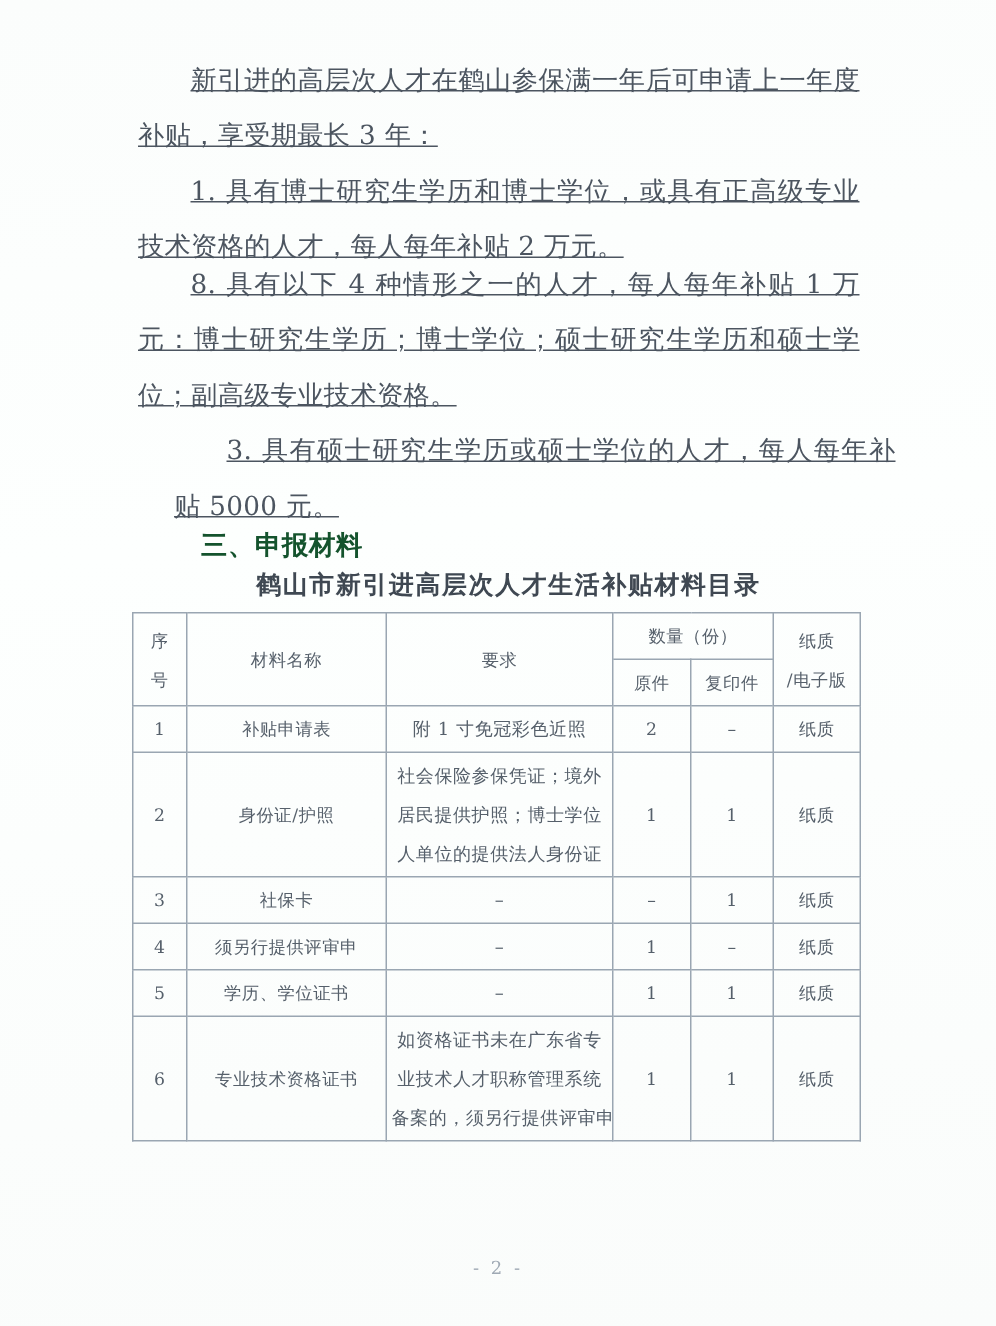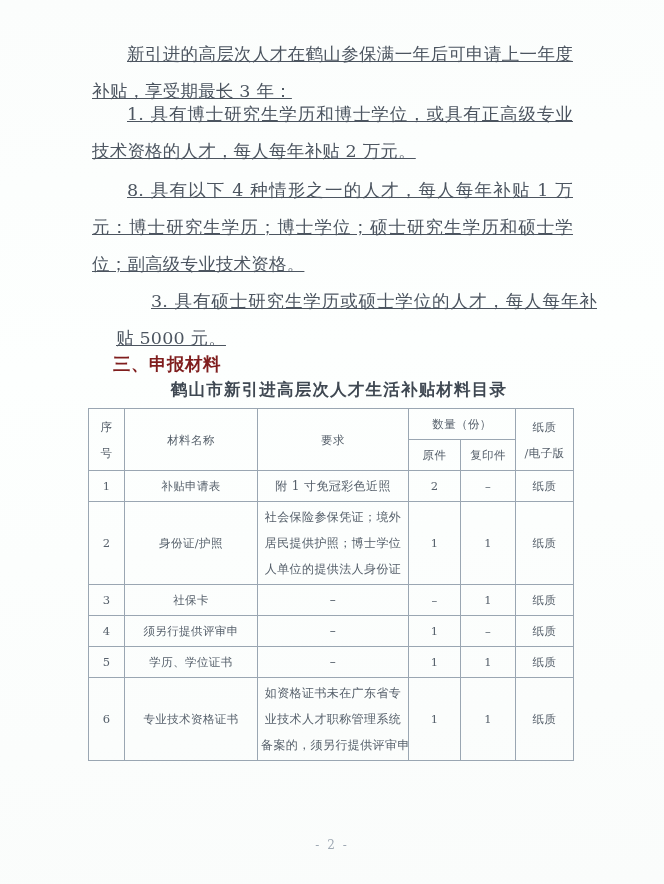--- a/index.html
+++ b/index.html
@@ -41,22 +41,22 @@
     font-size: 17.5px;
     line-height: 37px;
     letter-spacing: 0.2px;
     text-align: justify;
     text-justify: inter-ideograph;
   }
   .indent { text-indent: 2em; text-decoration: underline; }
 
   .heading {
     position: absolute;
-    left: 113px;
-    color: #7f1d1d;
+    left: 134px;
+    color: #14532d;
     font-family: "DejaVu Sans", "Liberation Sans", sans-serif;
     font-weight: bold;
     font-size: 17.5px;
     line-height: 30px;
     letter-spacing: 0.5px;
   }
   .table-title {
     position: absolute;
     left: 0;
     width: 664px;
@@ -120,21 +120,21 @@
   }
 </style>
 </head>
 <body>
 
 <div class="page">
   <div class="content">
 
     <div class="body-text indent" style="top: 36px;">新引进的高层次人才在鹤山参保满一年后可申请上一年度补贴，享受期最长 3 年：</div>
 
-    <div class="body-text indent" style="top: 96px;">1. 具有博士研究生学历和博士学位，或具有正高级专业技术资格的人才，每人每年补贴 2 万元。</div>
+    <div class="body-text indent" style="top: 110px;">1. 具有博士研究生学历和博士学位，或具有正高级专业技术资格的人才，每人每年补贴 2 万元。</div>
 
     <div class="body-text indent" style="top: 172px;">8. 具有以下 4 种情形之一的人才，每人每年补贴 1 万元：博士研究生学历；博士学位；硕士研究生学历和硕士学位；副高级专业技术资格。</div>
 
     <div class="body-text indent" style="top: 283px; margin-left: 24px;">3. 具有硕士研究生学历或硕士学位的人才，每人每年补贴 5000 元。</div>
 
     <div class="heading" style="top: 349px;">三、申报材料</div>
 
     <div class="table-title" style="top: 379px;">鹤山市新引进高层次人才生活补贴材料目录</div>
 
     <table class="doc-table">

